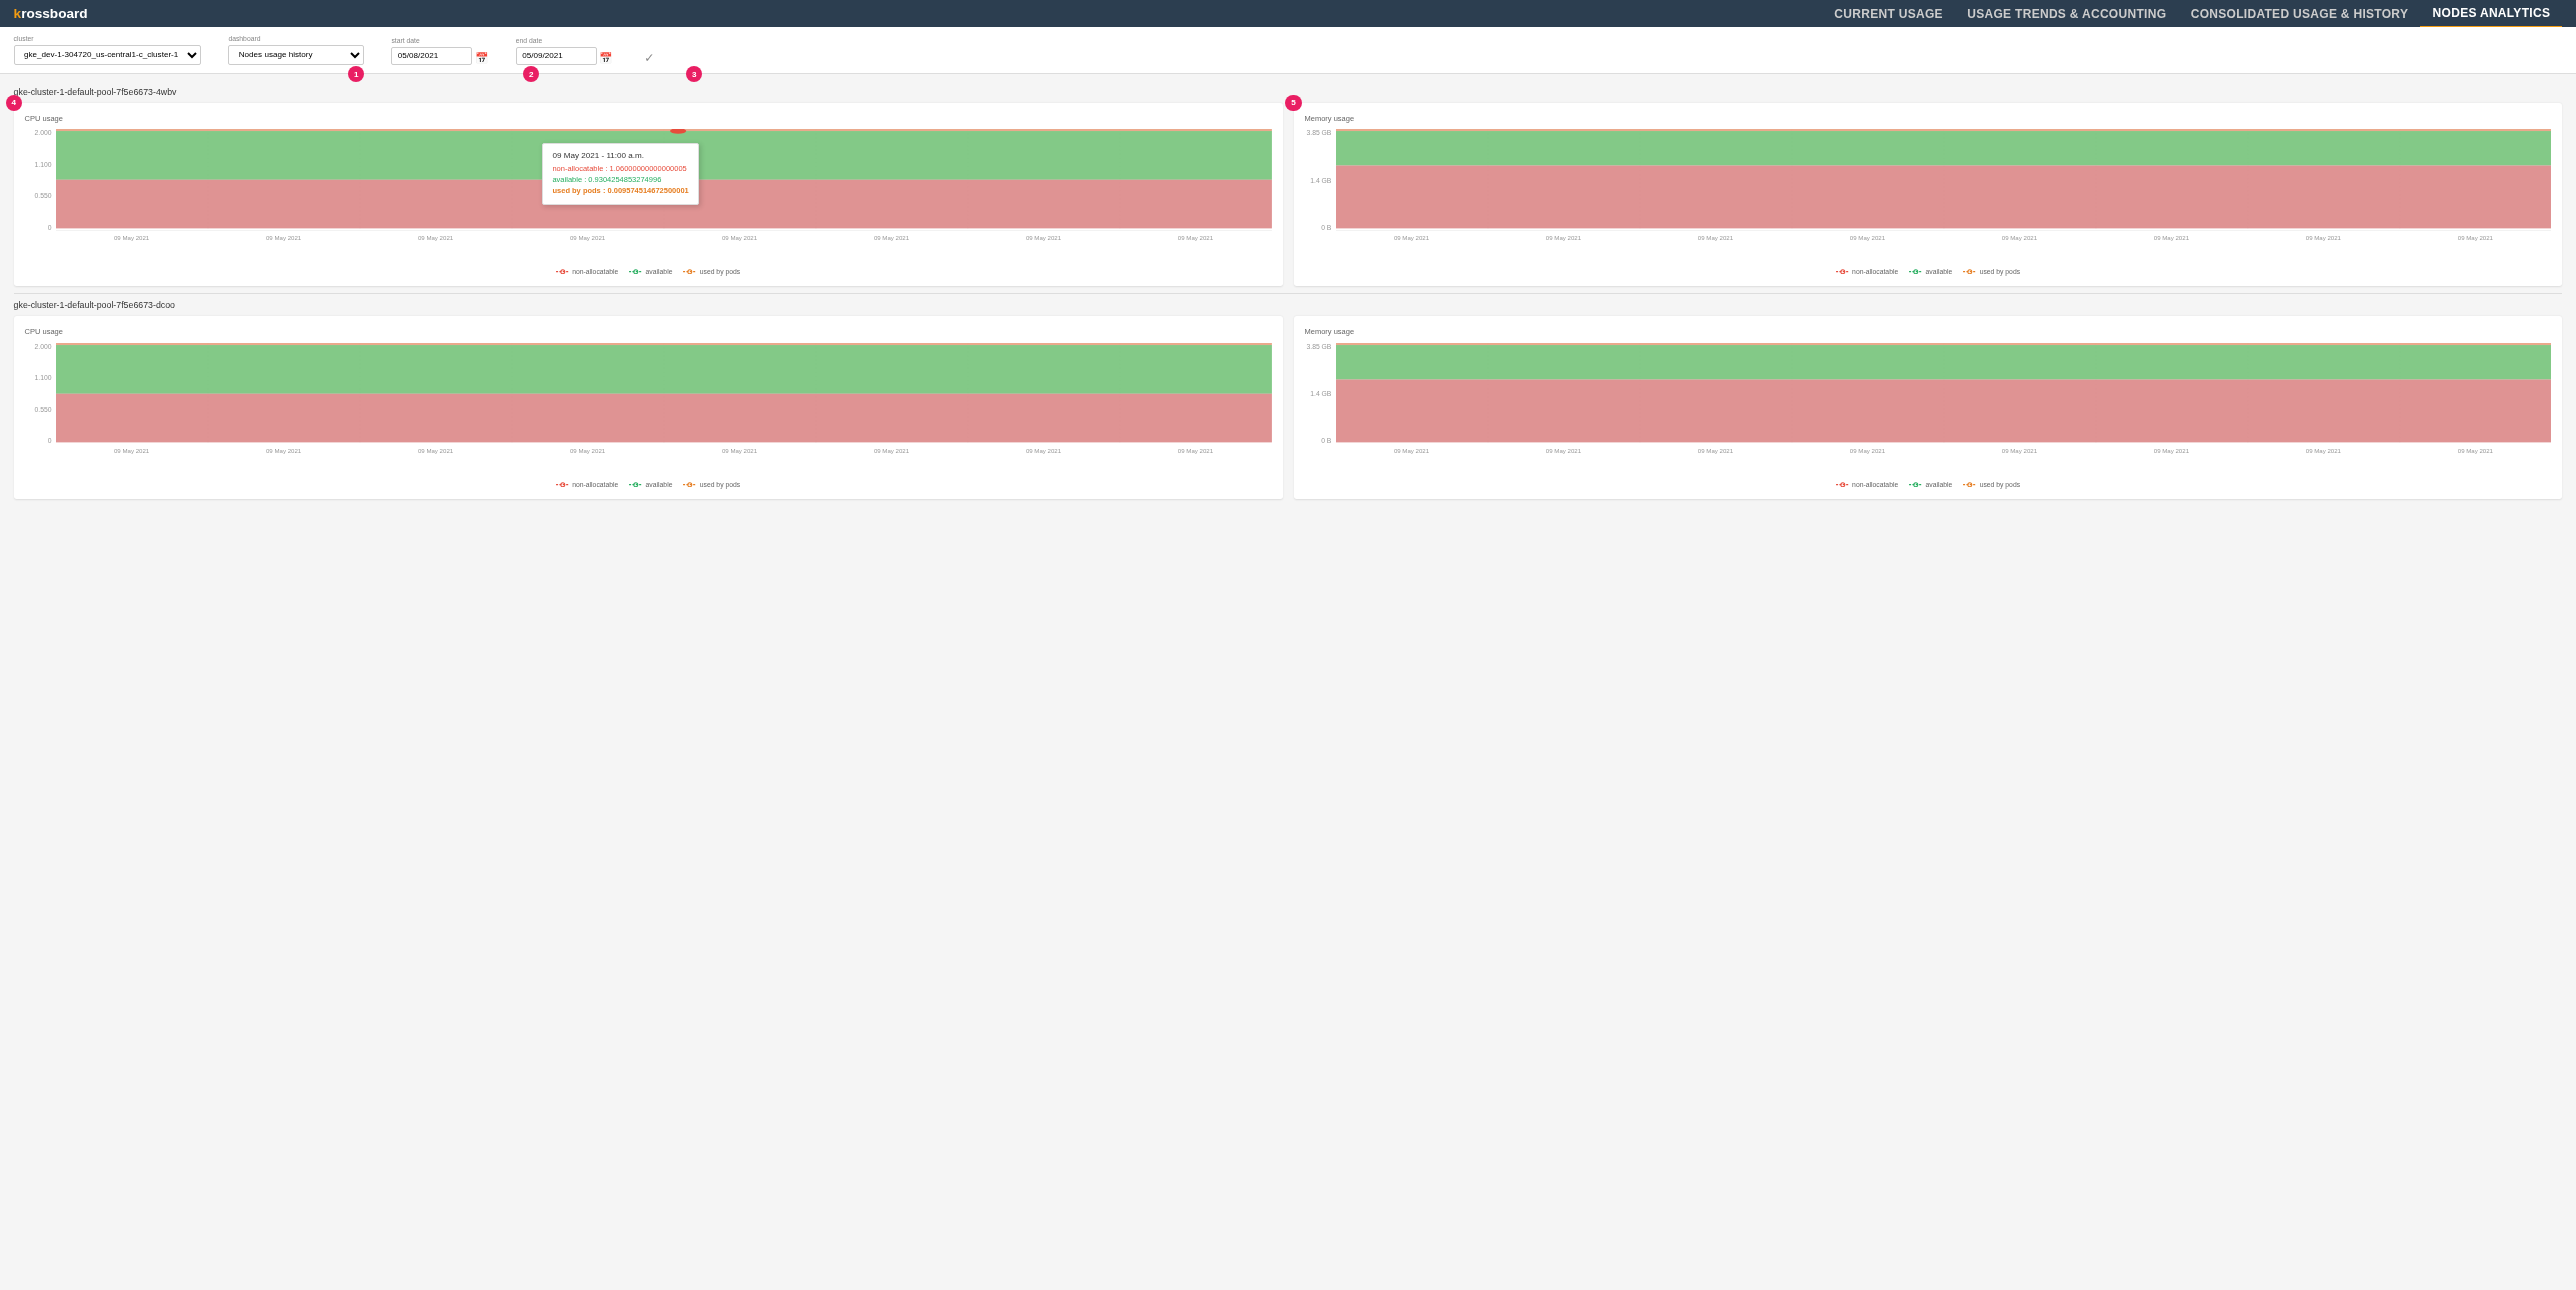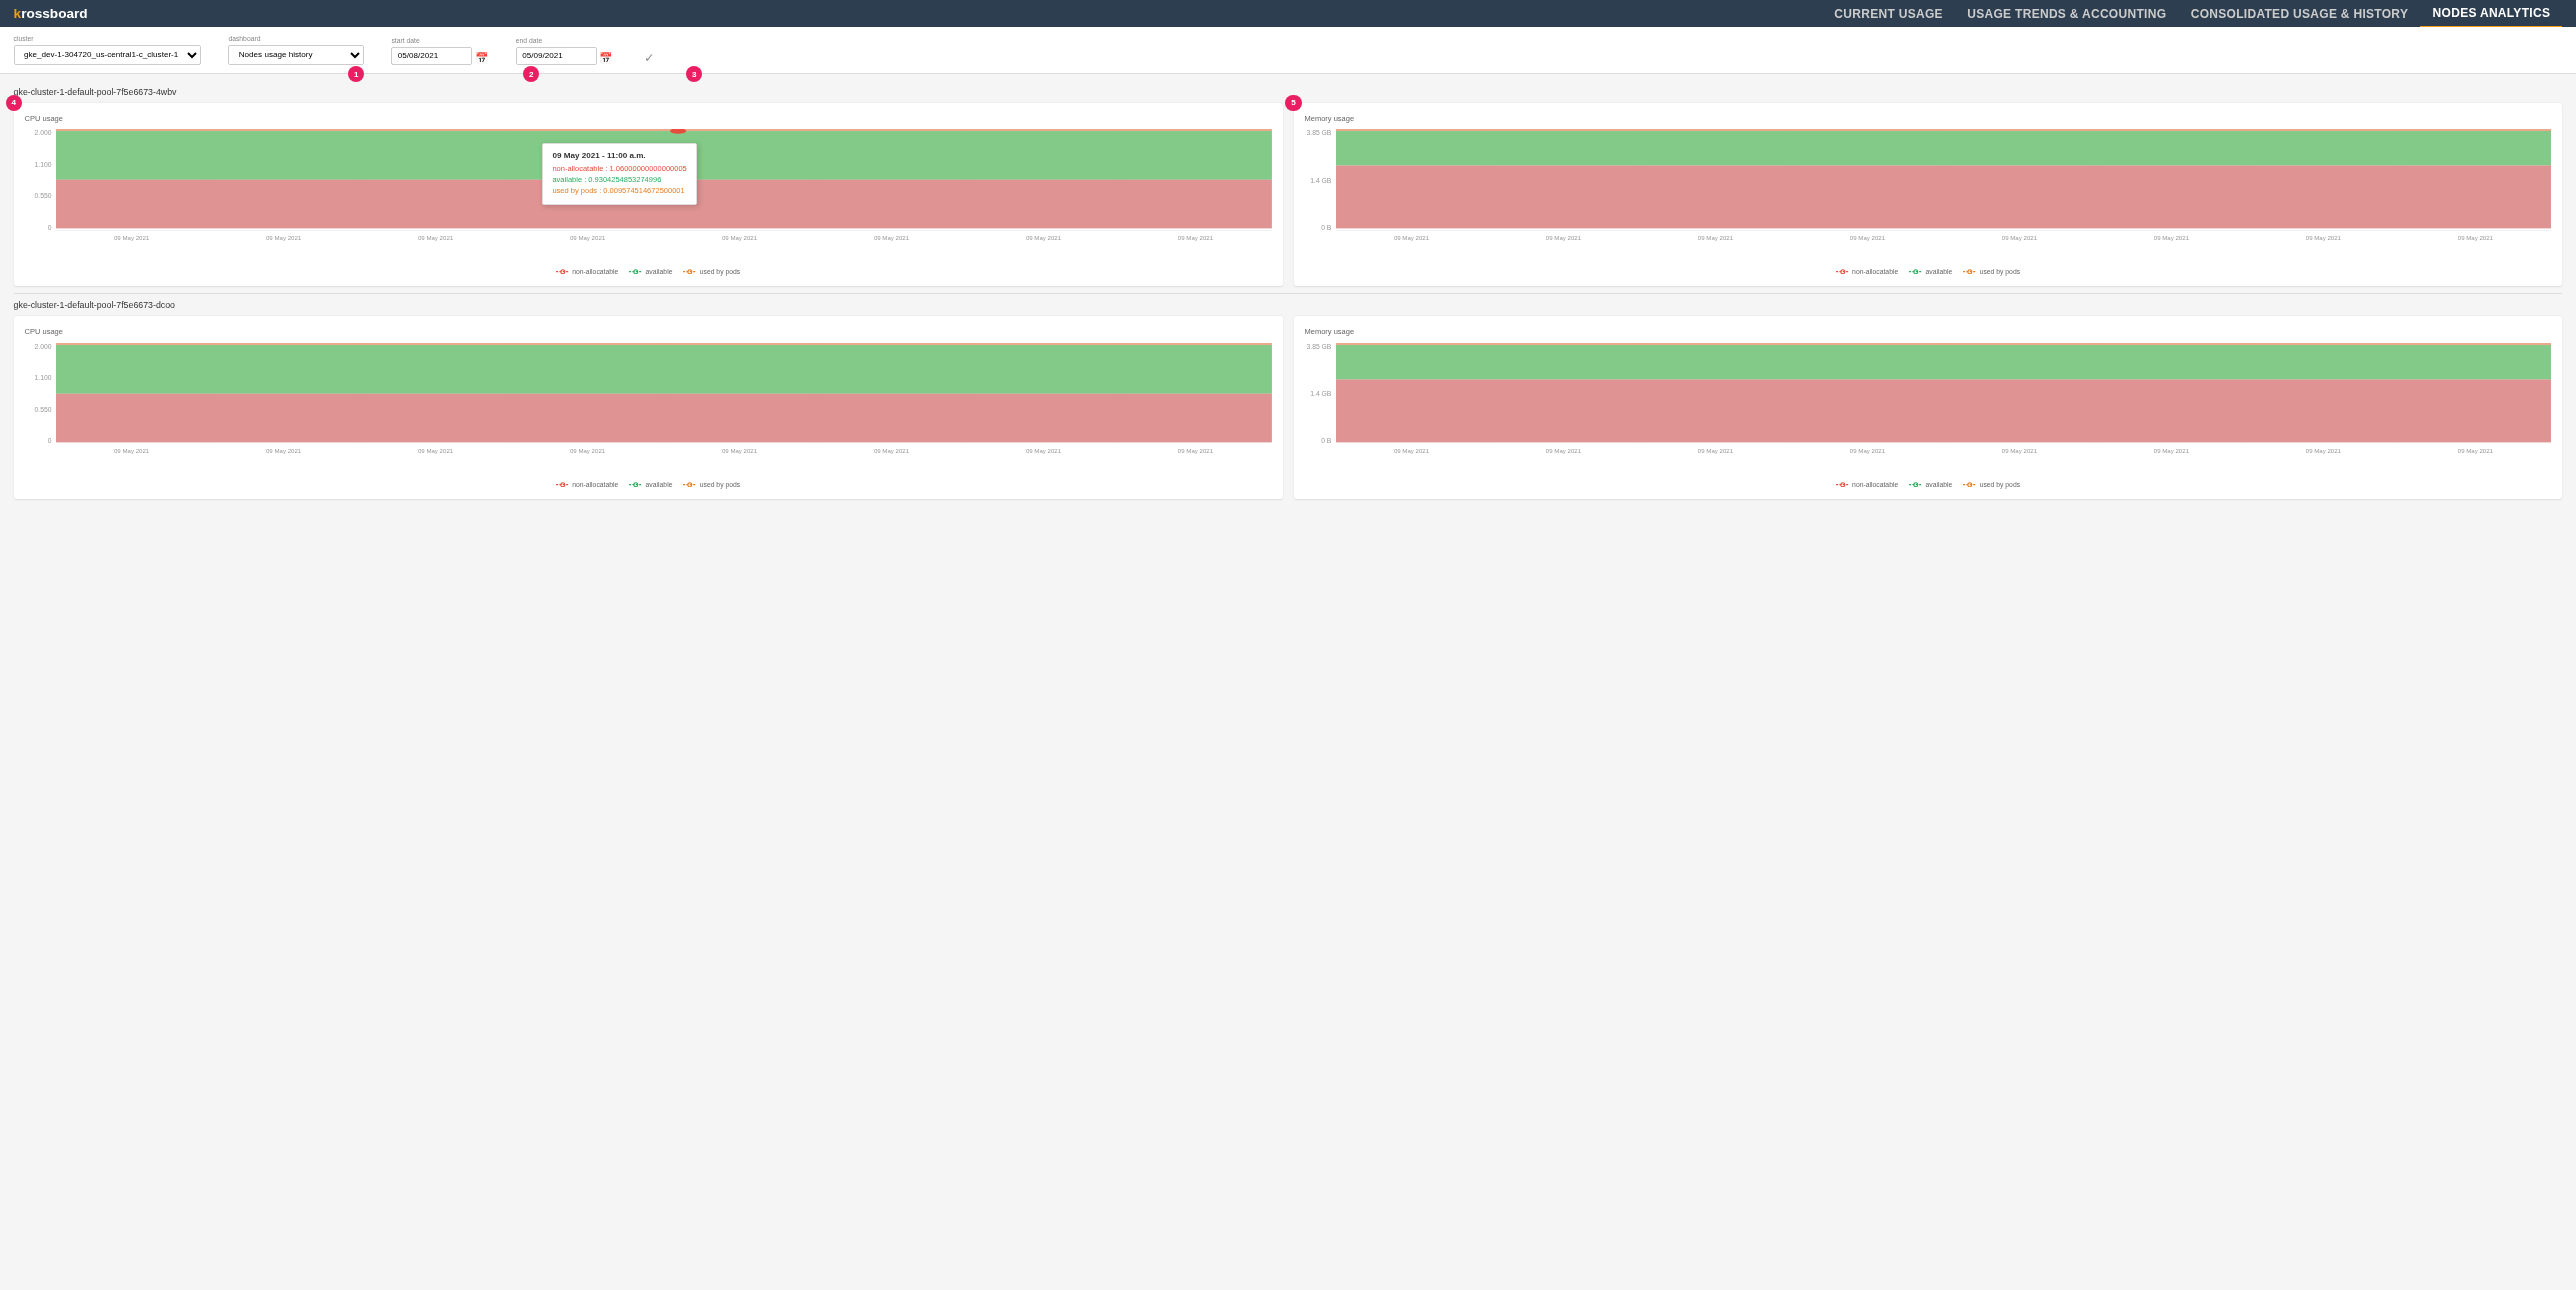--- a/index.html
+++ b/index.html
@@ -183,25 +183,25 @@
       border: 0.7px solid #ddd;
       border-radius: 2px;
       padding: 6.8px 9.5px;
       box-shadow: 1.4px 1.4px 5.4px rgba(0,0,0,0.15);
       font-size: 7.5px;
       z-index: 10;
       top: 13.6px;
       left: 40%;
       min-width: 149px;
     }
-    .tooltip-title { color: #333; font-weight: 700; margin-bottom: 4.1px; font-size: 8.1px; }
+    .tooltip-title { color: #333; font-weight: 400; margin-bottom: 4.1px; font-size: 8.1px; }
     .tooltip-line { margin: 2px 0; }
     .tooltip-red { color: #e74c3c; }
     .tooltip-green { color: #27ae60; }
-    .tooltip-orange { color: #e67e22; }
+    .tooltip-orange { color: #e67e22; font-weight: bold; }
 
     .section-divider {
       height: 0.7px;
       background: #ddd;
       margin: 5.4px 0;
     }
   </style>
 </head>
 <body>
 

